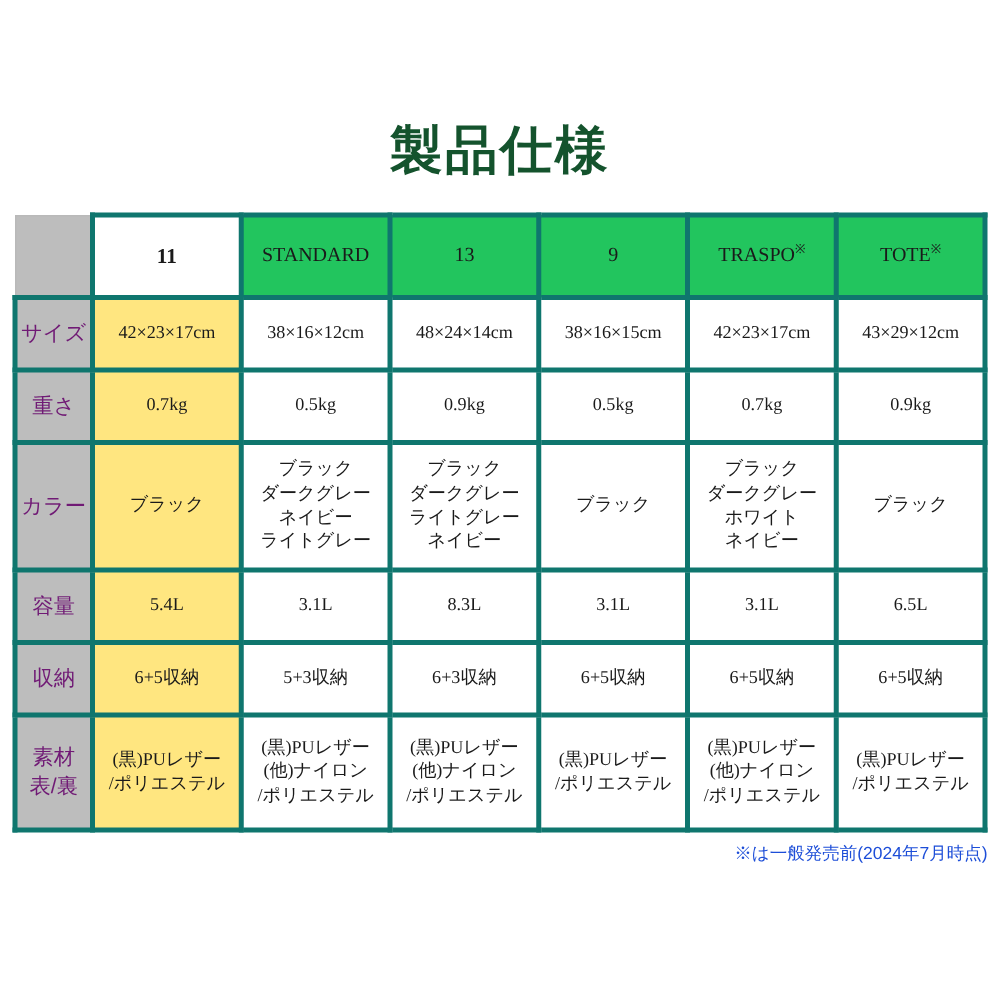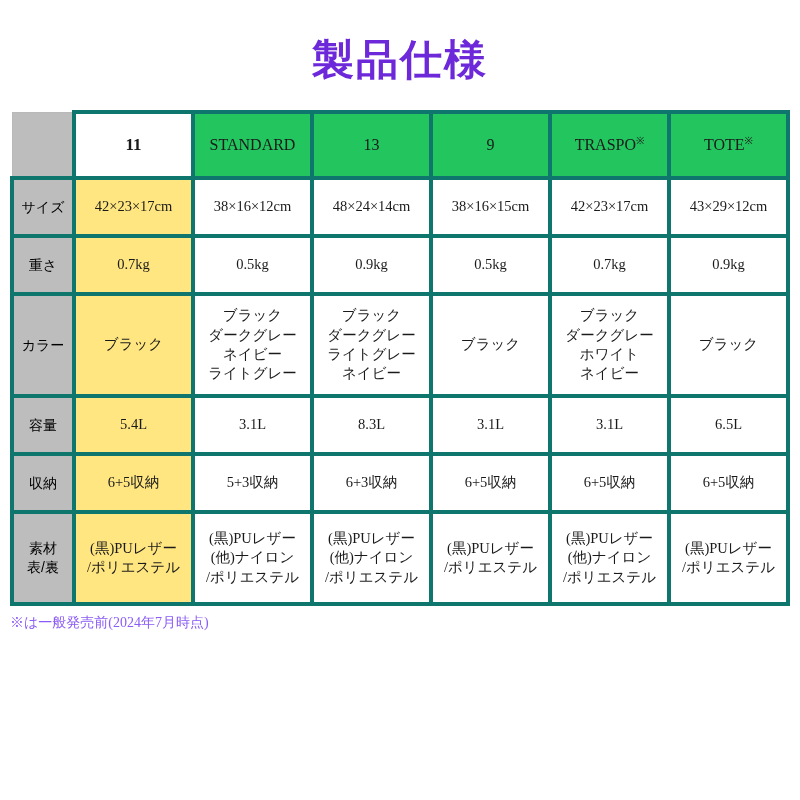--- a/index.html
+++ b/index.html
@@ -20,22 +20,22 @@
     height: 800px;
     box-sizing: border-box;
     padding: 0 10px;
   }
   .title {
     text-align: center;
     font-family: Liberation Sans, sans-serif;
     font-weight: bold;
     font-size: 42px;
     letter-spacing: 2px;
-    color: #6d28d9;
-    padding-top: 32px;
+    color: #14532d;
+    padding-top: 92px;
     padding-bottom: 22px;
   }
   table.spec {
     border-collapse: collapse;
     width: 780px;
     margin: 0 auto;
     table-layout: fixed;
   }
   table.spec td, table.spec th {
     border: 4px solid #0f766e;
@@ -67,23 +67,23 @@
     font-size: 17px;
   }
   .sup {
     font-size: 10px;
     vertical-align: super;
     line-height: 1;
   }
   tbody th.rowhead {
     background: #bdbdbd;
     font-family: "Liberation Sans", "DejaVu Sans", sans-serif;
-    font-size: 14px;
+    font-size: 17px;
     font-weight: normal;
-    color: #000000;
+    color: #701a75;
     letter-spacing: 0px;
   }
   td.hl {
     background: #ffe680;
     font-weight: bold;
   }
   td.small {
     font-size: 13.5px;
   }
   td.multi {
@@ -91,24 +91,25 @@
     line-height: 1.45;
   }
   .ring {
     display: inline-block;
     font-size: 17px;
     line-height: 1;
   }
   .footnote {
     width: 780px;
     margin: 8px auto 0 auto;
+    text-align: right;
     font-size: 14px;
-    color: #8b5cf6;
+    color: #1d4ed8;
     padding-right: 2px;
-    font-family: Liberation Serif, serif;
+    font-family: Liberation Sans, sans-serif;
   }
   .r-size td, .r-weight td { height: 42px; }
   .r-color td { height: 86px; }
   .r-cap td, .r-storage td { height: 42px; }
   .r-water td { height: 52px; }
   .r-material td { height: 76px; }
   .cell-lines span { display: block; }
 </style>
 </head>
 <body>

